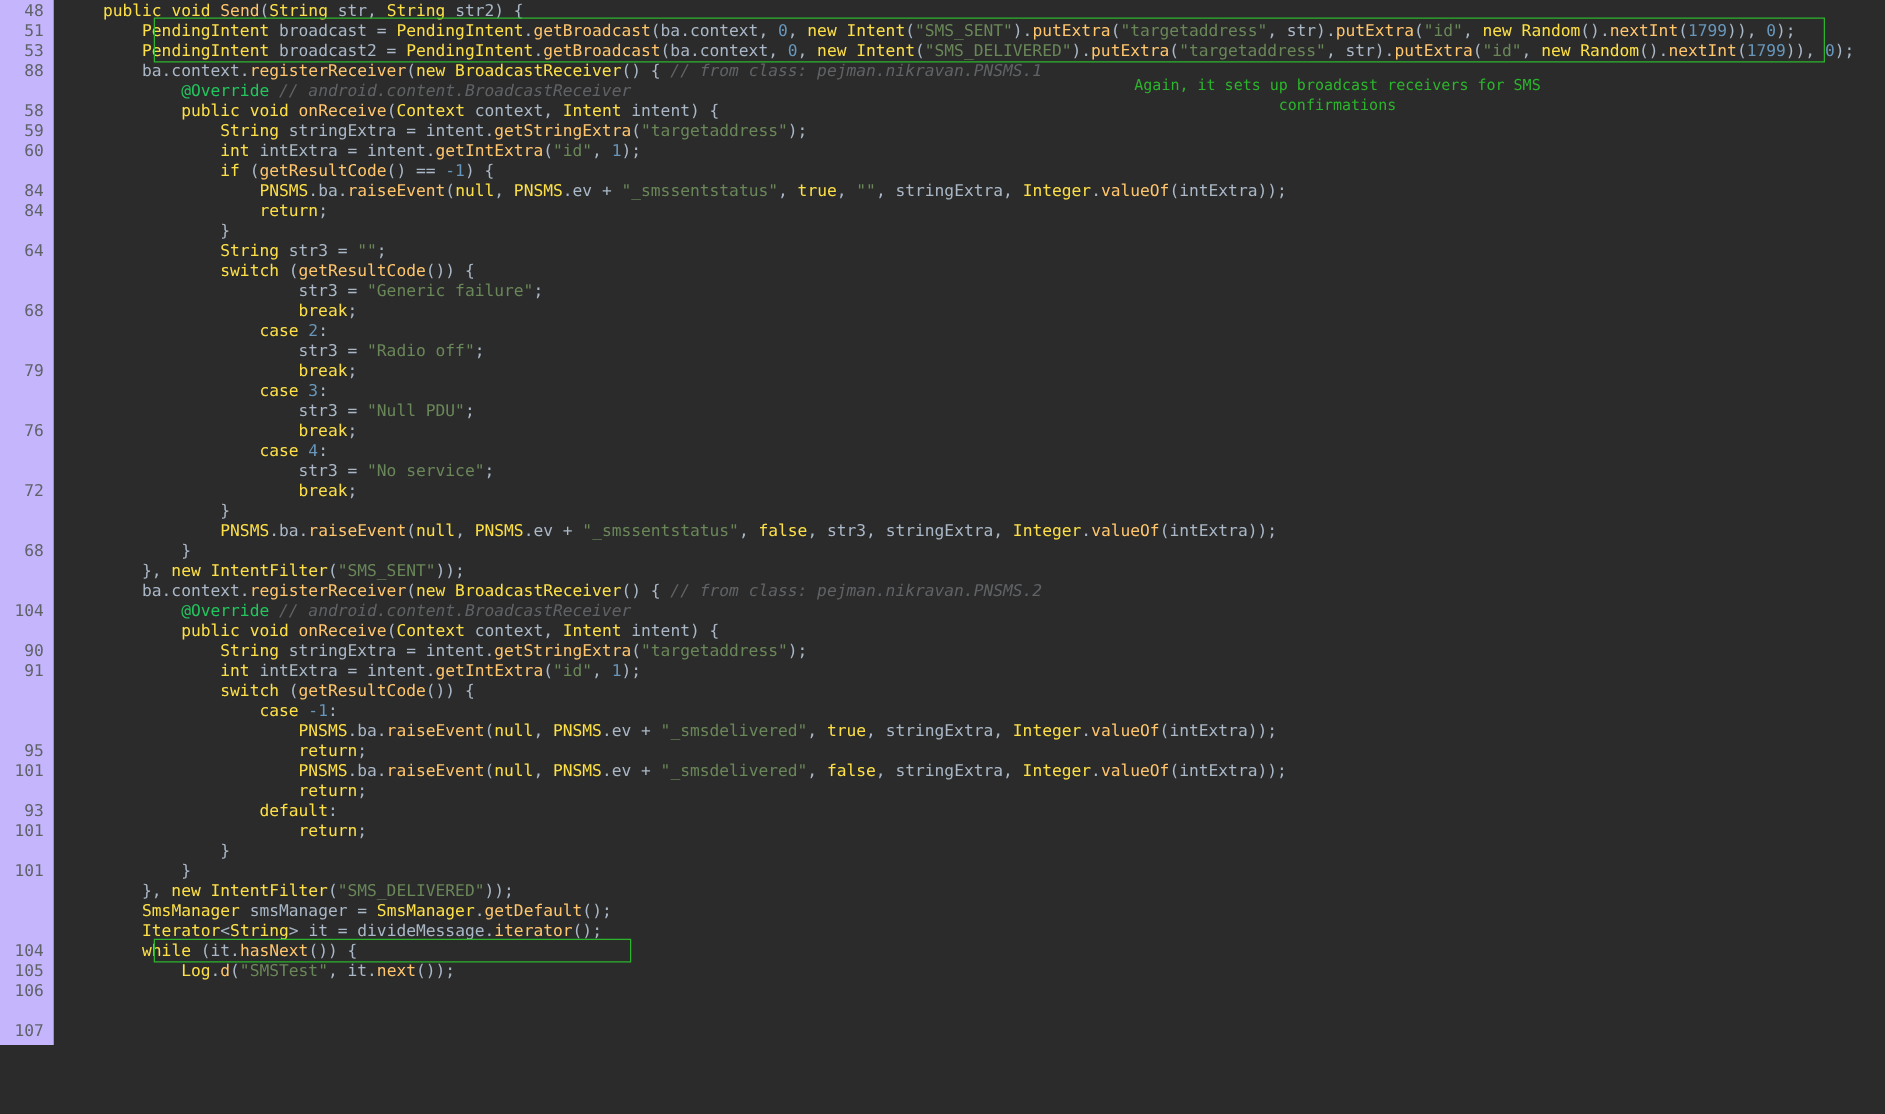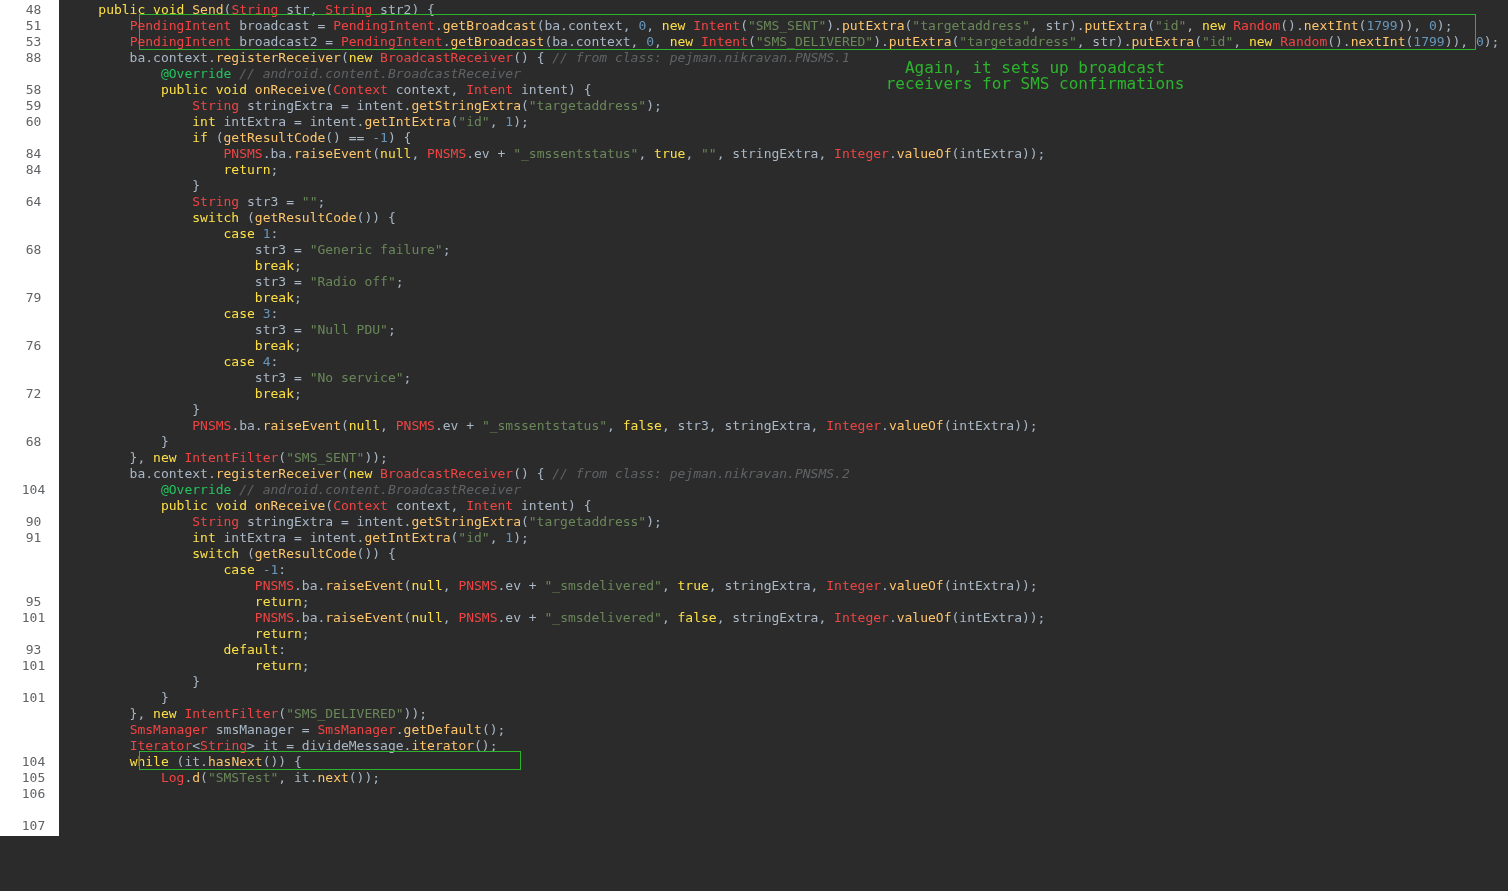--- a/index.html
+++ b/index.html
@@ -1,30 +1,30 @@
 <!DOCTYPE html>
 <html><head>
 <meta charset="utf-8">
 <style>
 body{margin:0;background:#2b2b2b;font-family:Consolas,Monaco,monospace;font-size:13px;color:#a9b7c6;overflow-x:auto}
 .editor{display:flex;min-width:1508px}
-.gutter{width:35px;background:#ffffff;text-align:center;padding:2px 8px 2px 16px;color:#606366;user-select:none;line-height:16px}
+.gutter{width:35px;background:#c4b5fd;text-align:right;padding:2px 8px 2px 0;color:#606366;user-select:none;line-height:16px}
 .code{flex:1;padding:2px 0 2px 8px;line-height:16px;position:relative}
 .line{white-space:pre;height:16px}
 .gl{height:16px}
 .kw{color:#fde047}
-.ty{color:#ef4444}
+.ty{color:#fde047}
 .st{color:#6a8759}
 .nu{color:#6897bb}
 .an{color:#22c55e}
 .cm{color:#606366;font-style:italic}
 .fn{color:#ffc66d}
 .box1{position:absolute;border:1px solid #2cb52c;left:80px;top:14px;width:1335px;height:34px;pointer-events:none}
 .box2{position:absolute;border:1px solid #2cb52c;left:80px;top:751px;width:380px;height:17px;pointer-events:none}
-.note{position:absolute;color:#2cb52c;left:806px;top:60px;font-size:16px;text-align:center;width:340px;pointer-events:none}
+.note{position:absolute;color:#2cb52c;left:857px;top:60px;font-size:12px;text-align:center;width:340px;pointer-events:none}
 </style>
 </head>
 <body>
 
 <div class="editor">
   <div class="gutter" id="gutter">
       <div class="gl">48</div>
       <div class="gl">51</div>
       <div class="gl">53</div>
       <div class="gl">88</div>
@@ -88,23 +88,23 @@
       <div class="line">            <span class="an">@Override</span> <span class="cm">// android.content.BroadcastReceiver</span></div>
       <div class="line">            <span class="kw">public</span> <span class="kw">void</span> <span class="fn">onReceive</span>(<span class="ty">Context</span> context, <span class="ty">Intent</span> intent) {</div>
       <div class="line">                <span class="ty">String</span> stringExtra = intent.<span class="fn">getStringExtra</span>(<span class="st">"targetaddress"</span>);</div>
       <div class="line">                <span class="kw">int</span> intExtra = intent.<span class="fn">getIntExtra</span>(<span class="st">"id"</span>, <span class="nu">1</span>);</div>
       <div class="line">                <span class="kw">if</span> (<span class="fn">getResultCode</span>() == <span class="nu">-1</span>) {</div>
       <div class="line">                    <span class="ty">PNSMS</span>.ba.<span class="fn">raiseEvent</span>(<span class="kw">null</span>, <span class="ty">PNSMS</span>.ev + <span class="st">"_smssentstatus"</span>, <span class="kw">true</span>, <span class="st">""</span>, stringExtra, <span class="ty">Integer</span>.<span class="fn">valueOf</span>(intExtra));</div>
       <div class="line">                    <span class="kw">return</span>;</div>
       <div class="line">                }</div>
       <div class="line">                <span class="ty">String</span> str3 = <span class="st">""</span>;</div>
       <div class="line">                <span class="kw">switch</span> (<span class="fn">getResultCode</span>()) {</div>
-      <div class="line">                    <span class="kw">case</span> <span class="nu">1</span>:</div>
       <div class="line">                        str3 = <span class="st">"Generic failure"</span>;</div>
       <div class="line">                        <span class="kw">break</span>;</div>
+      <div class="line">                    <span class="kw">case</span> <span class="nu">2</span>:</div>
       <div class="line">                        str3 = <span class="st">"Radio off"</span>;</div>
       <div class="line">                        <span class="kw">break</span>;</div>
       <div class="line">                    <span class="kw">case</span> <span class="nu">3</span>:</div>
       <div class="line">                        str3 = <span class="st">"Null PDU"</span>;</div>
       <div class="line">                        <span class="kw">break</span>;</div>
       <div class="line">                    <span class="kw">case</span> <span class="nu">4</span>:</div>
       <div class="line">                        str3 = <span class="st">"No service"</span>;</div>
       <div class="line">                        <span class="kw">break</span>;</div>
       <div class="line">                }</div>
       <div class="line">                <span class="ty">PNSMS</span>.ba.<span class="fn">raiseEvent</span>(<span class="kw">null</span>, <span class="ty">PNSMS</span>.ev + <span class="st">"_smssentstatus"</span>, <span class="kw">false</span>, str3, stringExtra, <span class="ty">Integer</span>.<span class="fn">valueOf</span>(intExtra));</div>

